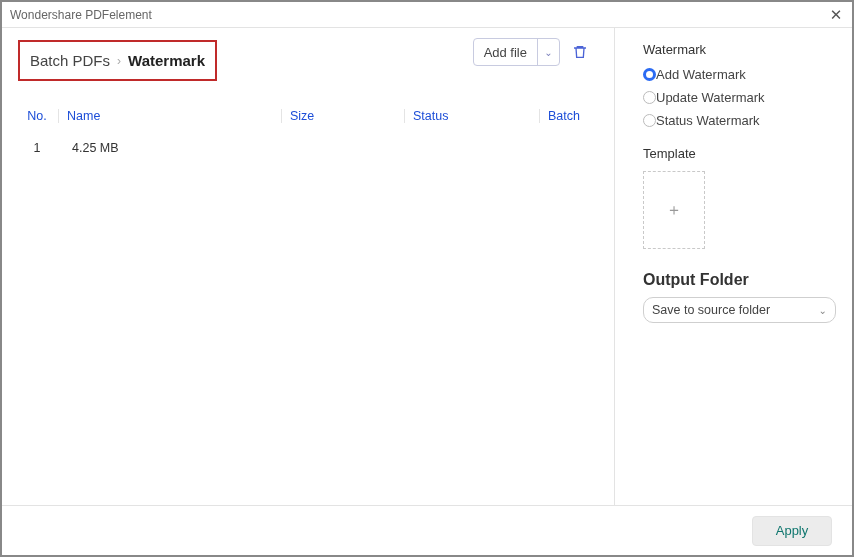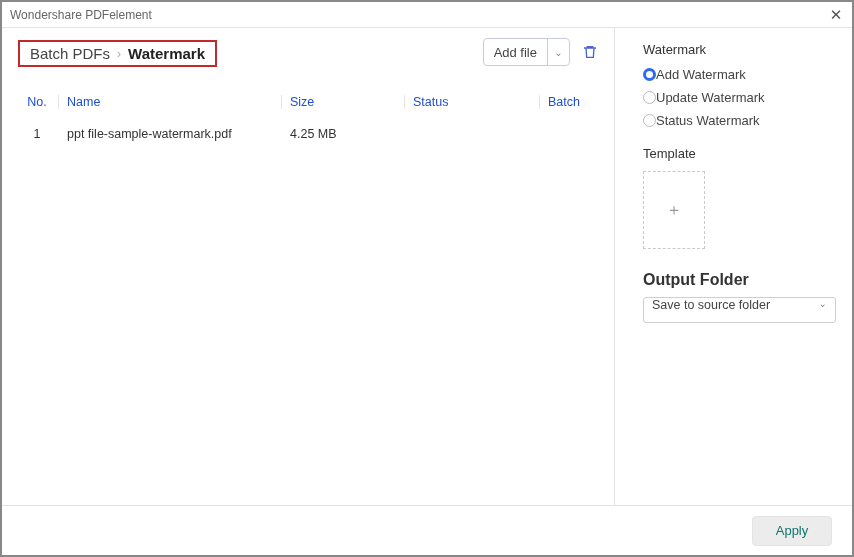--- a/index.html
+++ b/index.html
@@ -6,26 +6,26 @@
   body { background: #fff; width: 854px; height: 557px; overflow: hidden; border: 2px solid #888; }
   .titlebar { height: 26px; display: flex; align-items: center; padding: 0 8px; font-size: 12px; color: #666; border-bottom: 1px solid #e3e3e3; }
   .titlebar .title { flex: 1; }
   .titlebar .close { width: 16px; text-align: center; font-size: 15px; color: #555; cursor: pointer; }
   .main { display: flex; height: calc(100% - 26px - 50px); }
   .left { flex: 1; padding: 12px 10px 0 10px; position: relative; }
   .right { width: 238px; border-left: 1px solid #e3e3e3; padding: 14px 16px 0 28px; }
   .footer { height: 50px; border-top: 1px solid #e3e3e3; display: flex; align-items: center; justify-content: flex-end; padding: 0 20px; }
 
   .breadcrumb-wrap { display: flex; align-items: center; margin: 0 0 10px 6px; }
-  .breadcrumb { display: inline-flex; align-items: center; border: 2px solid #c02a2a; padding: 3px 10px; font-size: 15px; }
+  .breadcrumb { display: inline-flex; align-items: center; border: 2px solid #c02a2a; padding: 10px 10px; font-size: 15px; }
   .breadcrumb .sep { color: #aaa; margin: 0 7px; font-size: 12px; }
   .breadcrumb .current { font-weight: 700; color: #222; }
   .breadcrumb .root { color: #444; }
 
-  .toolbar-right { position: absolute; right: 14px; top: 10px; display: flex; align-items: center; gap: 10px; }
+  .toolbar-right { position: absolute; right: 24px; top: 10px; display: flex; align-items: center; gap: 10px; }
   .addfile { display: flex; align-items: center; border: 1px solid #c8cbe0; border-radius: 4px; height: 28px; font-size: 13px; color: #444; background: #fff; }
   .addfile .lbl { padding: 0 10px; }
   .addfile .drop { border-left: 1px solid #c8cbe0; width: 22px; height: 100%; display: flex; align-items: center; justify-content: center; color: #7a7fbb; font-size: 10px; }
   .trash { color: #4b63d6; width: 20px; height: 20px; display: flex; align-items: center; justify-content: center; }
   .trash svg { width: 16px; height: 16px; }
 
   .table-head { display: flex; font-size: 12.5px; color: #1d4ed8; margin-top: 22px; padding: 0 4px; }
   .table-head > div, .table-row > div { padding: 6px 4px; }
   .col-no { width: 42px; text-align: center; }
   .col-name { width: 218px; }
@@ -38,21 +38,21 @@
 
   .section-title { font-size: 13px; color: #333; margin-bottom: 10px; }
   .radio-list { display: flex; flex-direction: column; gap: 8px; margin-bottom: 18px; }
   .radio { display: flex; align-items: center; font-size: 13px; color: #444; }
   .radio .dot { width: 13px; height: 13px; border-radius: 50%; border: 1.5px solid #bbb; position: relative; }
   .radio.selected .dot { border: 3px solid #2b6bf3; width: 13px; height: 13px; }
 
   .template-box { width: 62px; height: 78px; border: 1.5px dashed #c9c9c9; display: flex; align-items: center; justify-content: center; color: #999; font-size: 16px; margin-bottom: 22px; cursor: pointer; }
 
   .output-label { font-size: 16px; color: #333; margin-bottom: 8px; font-weight: 600; }
-  .select { border: 1px solid #cfcfcf; border-radius: 3px; height: 26px; display: flex; align-items: flex-start; justify-content: space-between; padding: 0 8px; font-size: 12.5px; color: #444; background: #fff; }
+  .select { border: 1px solid #cfcfcf; border-radius: 10px; height: 26px; display: flex; align-items: center; justify-content: space-between; padding: 0 8px; font-size: 12.5px; color: #444; background: #fff; }
   .select .chev { color: #888; font-size: 10px; }
 
   .apply-btn { background: #ececec; color: #0f766e; border: 1px solid #e3e3e3; border-radius: 4px; width: 80px; height: 30px; font-size: 13px; display: flex; align-items: center; justify-content: center; }
 </style>
 </head>
 <body>
 
 <div class="titlebar">
   <span class="title">Wondershare PDFelement</span>
   <span class="close">✕</span>
@@ -89,21 +89,20 @@
         <span class="hdiv"></span>
       <div class="col-status">Status</div>
         <span class="hdiv"></span>
       <div class="col-action">Batch</div>
     </div>
 
     <div class="table-body">
       <div class="table-row">
         <div class="col-no">1</div>
           <span style="width:5px"></span>
-        <div class="col-name">ppt file-sample-watermark.pdf</div>
           <span style="width:5px"></span>
         <div class="col-size">4.25 MB</div>
           <span style="width:5px"></span>
         <div class="col-status"></div>
           <span style="width:5px"></span>
         <div class="col-action"></div>
       </div>
     </div>
   </div>
 

